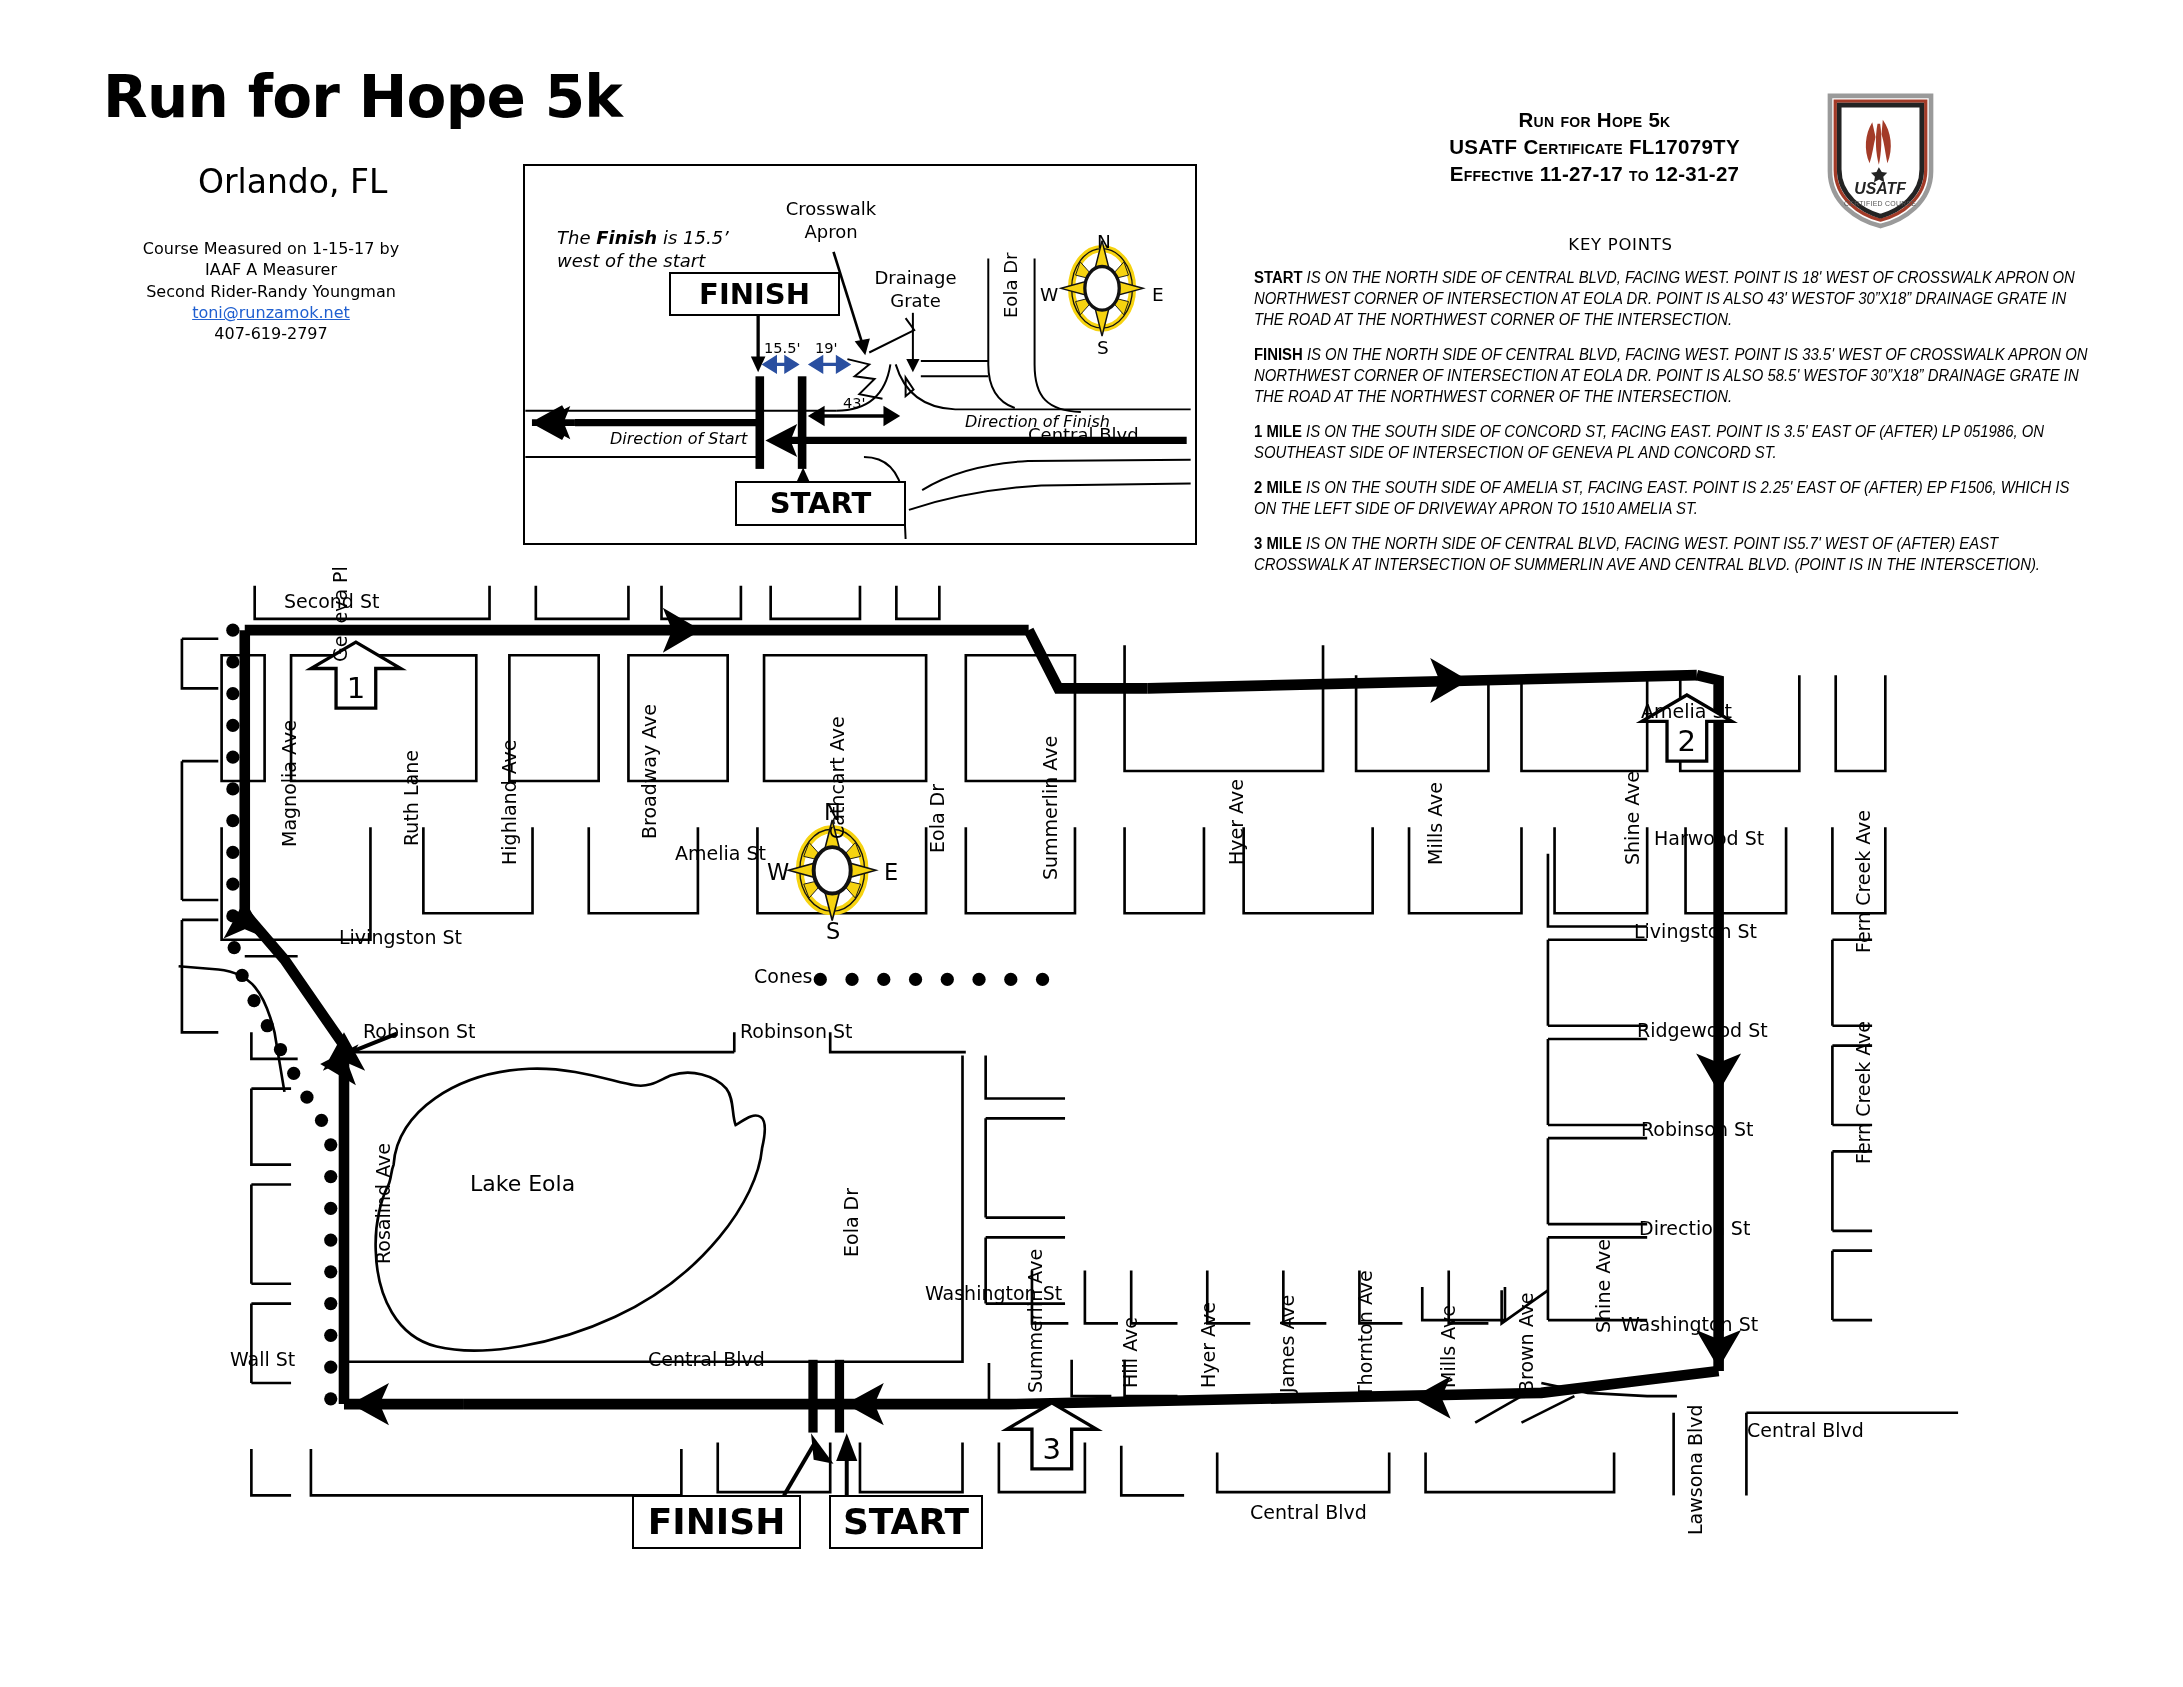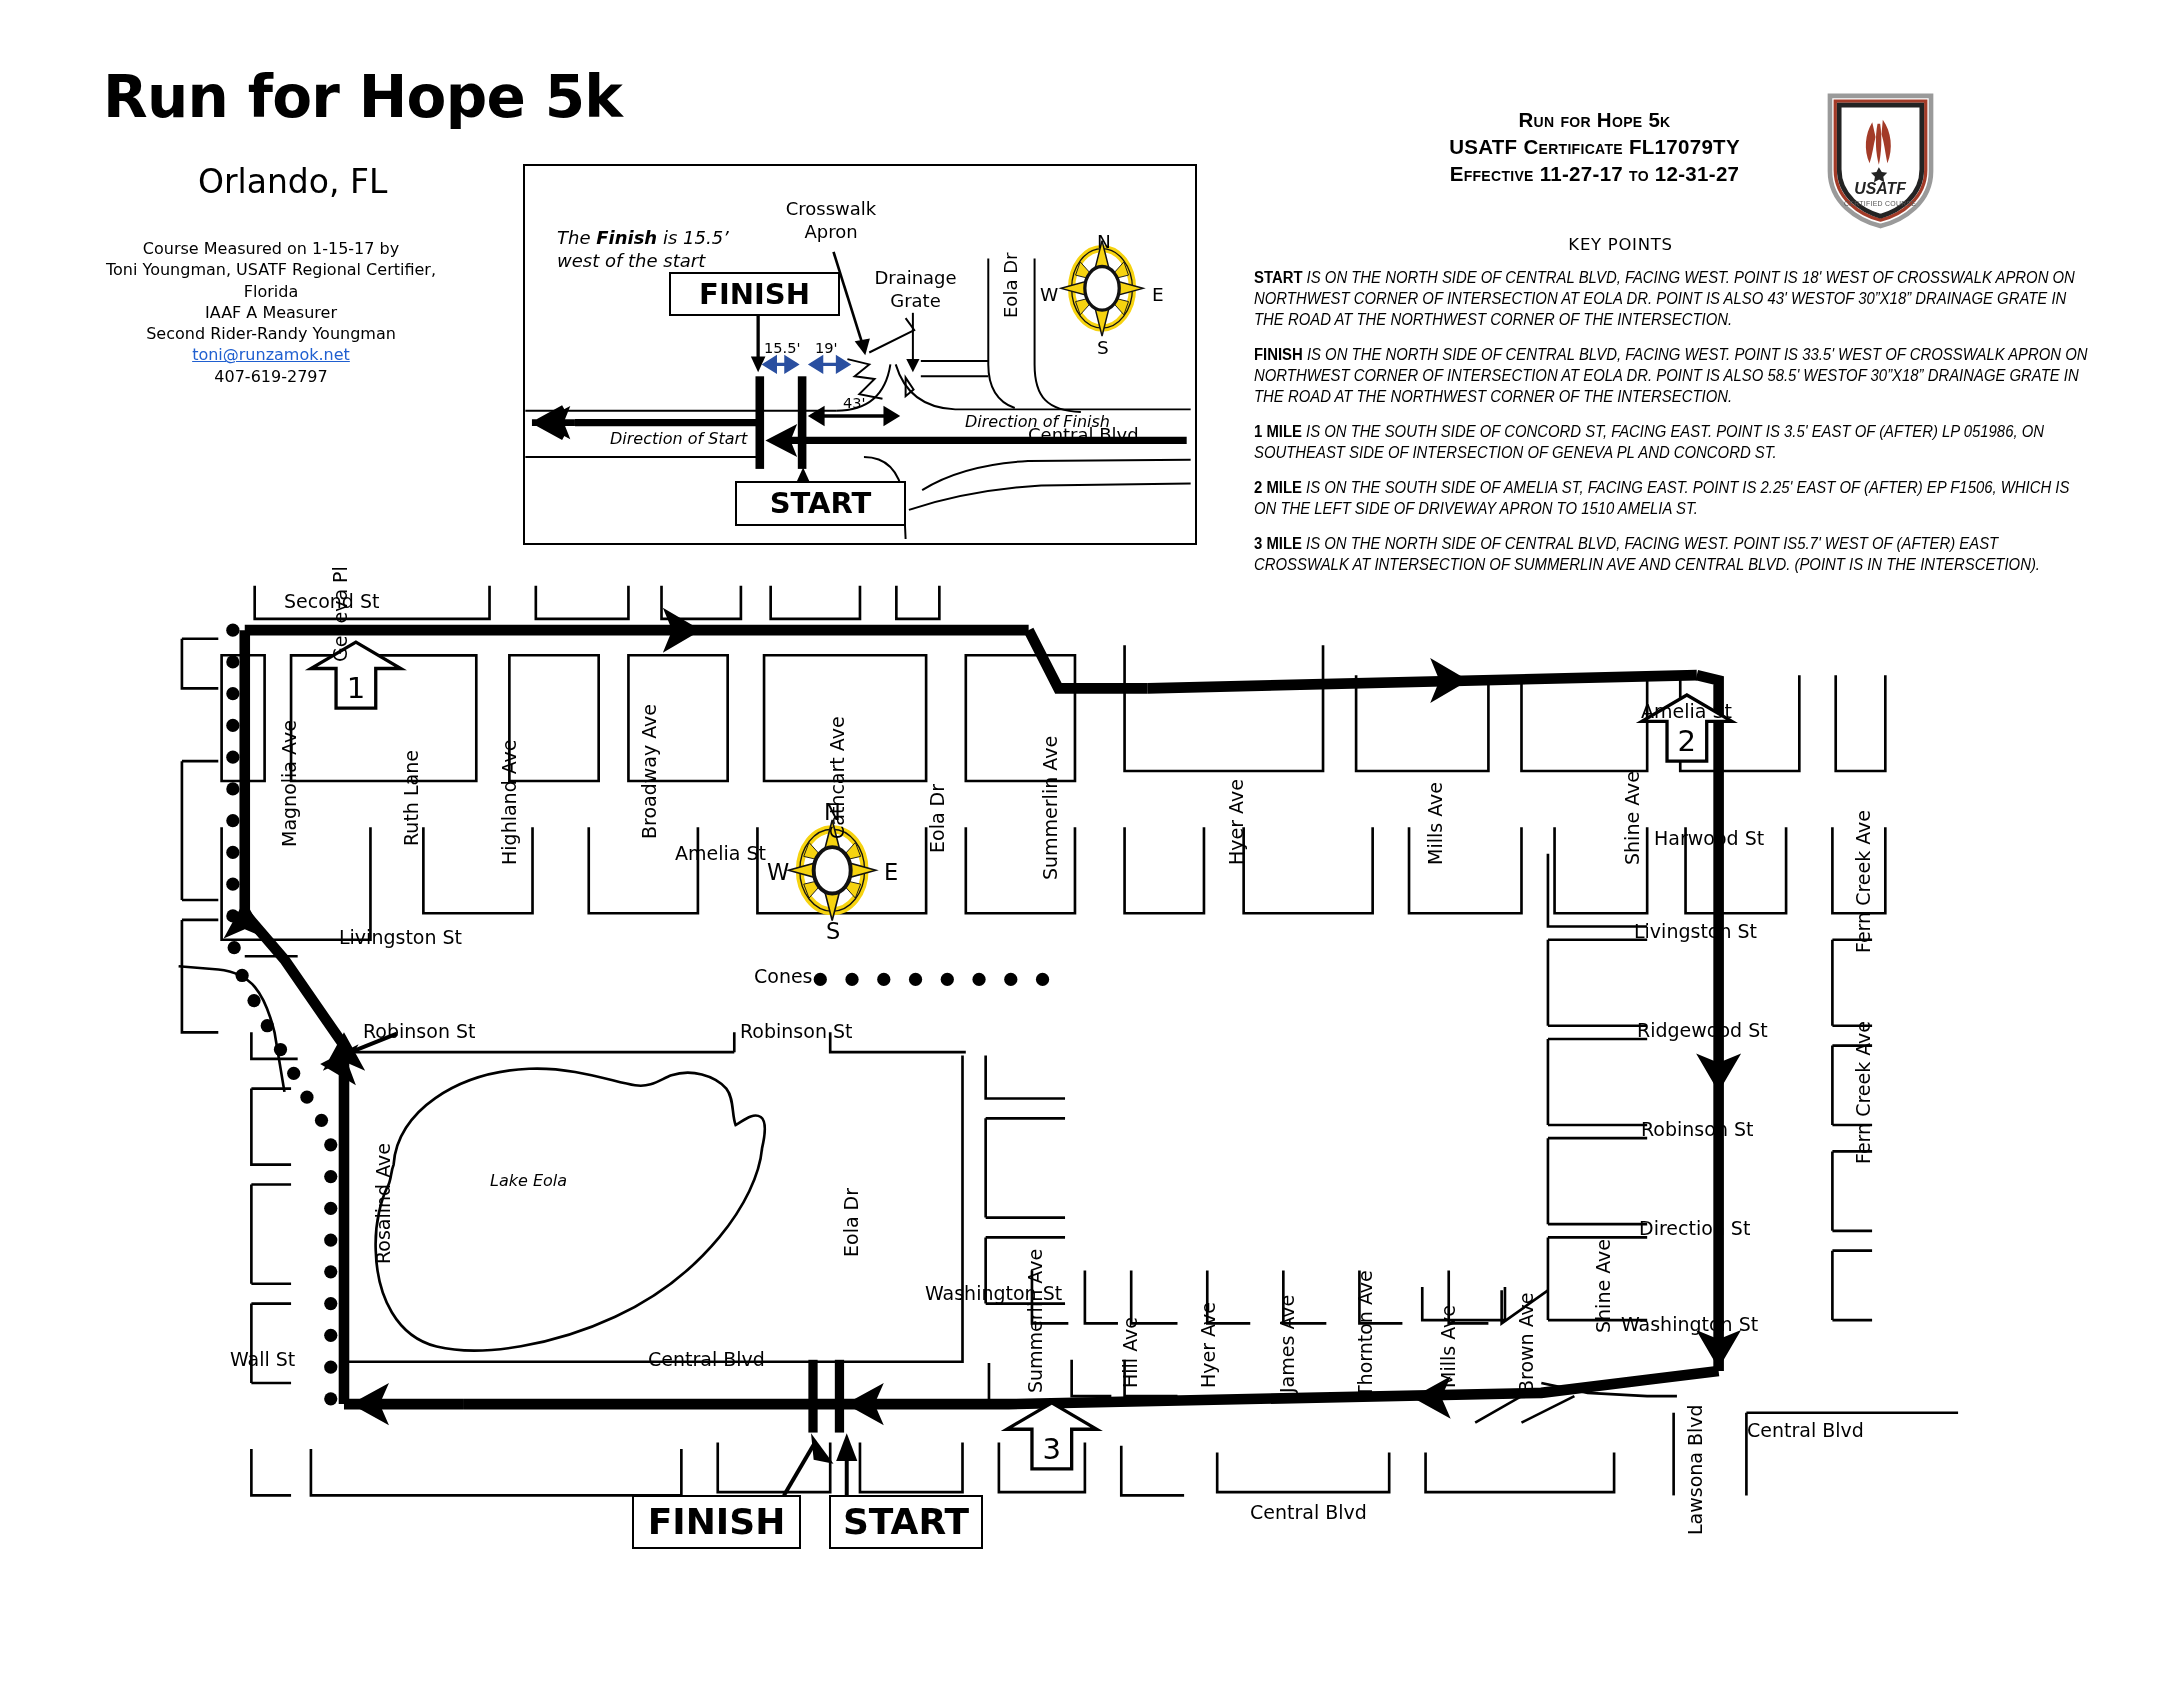--- a/index.html
+++ b/index.html
@@ -44,21 +44,20 @@
 
   svg{display:block;}
 </style>
 </head>
 <body>
 
 <div class="abs nosel" id="title">Run for Hope 5k</div>
 <div class="abs nosel" id="subtitle">Orlando, FL</div>
 <div class="abs nosel" id="credits">
   <div>Course Measured on 1-15-17 by</div>
-  <div>Toni Youngman, USATF Regional Certifier, Florida</div>
   <div>IAAF A Measurer</div>
   <div>Second Rider-Randy Youngman</div>
   <div class="email">toni@runzamok.net</div>
   <div>407-619-2797</div>
 </div>
 
 <div class="abs nosel" id="cert">
   <div>Run for Hope 5k</div>
   <div>USATF Certificate FL17079TY</div>
   <div>Effective 11-27-17 to 12-31-27</div>
@@ -456,21 +455,21 @@
   <div class="stname nosel vert" style="left:1276px;top:824px;">James Ave</div>
   <div class="stname nosel vert" style="left:1354px;top:828px;">Thornton Ave</div>
   <div class="stname nosel vert" style="left:1437px;top:819px;">Mills Ave</div>
   <div class="stname nosel vert" style="left:1515px;top:824px;">Brown Ave</div>
   <div class="stname nosel" style="left:648px;top:779px;">Central Blvd</div>
   <div class="stname nosel" style="left:1250px;top:932px;">Central Blvd</div>
   <div class="stname nosel" style="left:1747px;top:850px;">Central Blvd</div>
   <div class="stname nosel vert" style="left:1684px;top:966px;">Lawsona Blvd</div>
 
   <div class="stname nosel" style="left:754px;top:396px;">Cones</div>
-  <div class="abs nosel" style="left:490px;top:602px;font-size:16px;font-style:italic;">Lake Eola</div>
+  <div class="abs nosel" style="left:470px;top:602px;font-size:22px;">Lake Eola</div>
 
   <div class="boxlabel abs" style="left:632px;top:926px;width:165px;height:50px;font-size:36px;line-height:50px;">FINISH</div>
   <div class="boxlabel abs" style="left:829px;top:926px;width:150px;height:50px;font-size:36px;line-height:50px;">START</div>
 
   <div class="abs nosel" style="left:824px;top:230px;font-size:22.5px;">N</div>
   <div class="abs nosel" style="left:826px;top:349px;font-size:22.5px;">S</div>
   <div class="abs nosel" style="left:884px;top:290px;font-size:22.5px;">E</div>
   <div class="abs nosel" style="left:767px;top:290px;font-size:22.5px;">W</div>
 </div>
 

